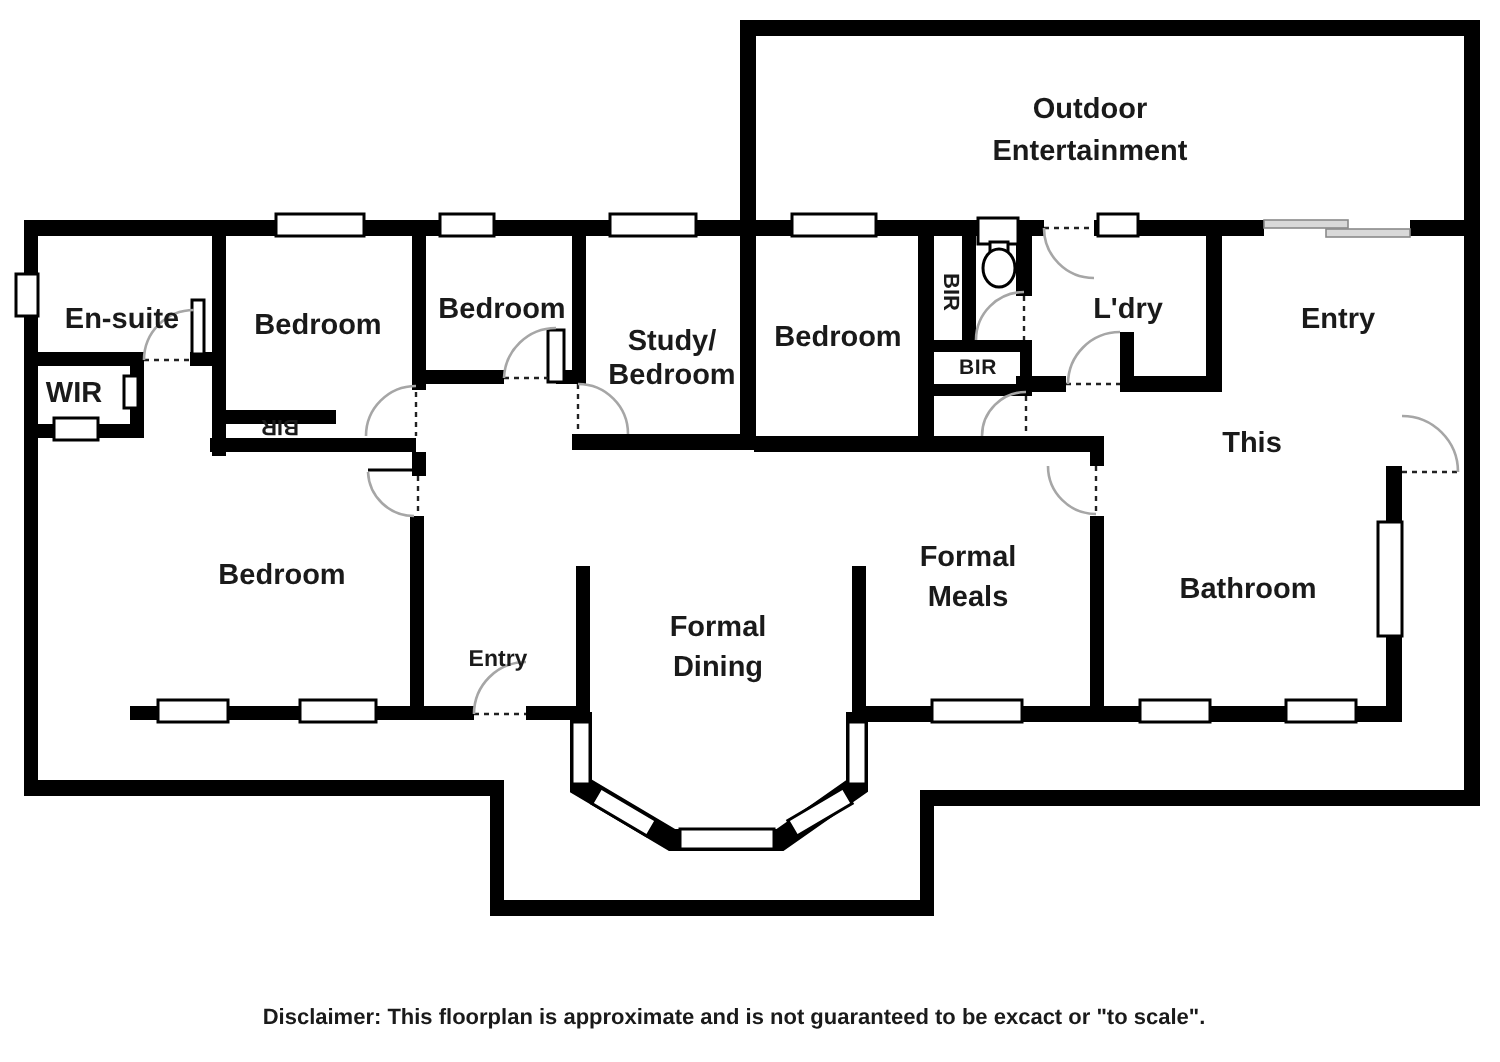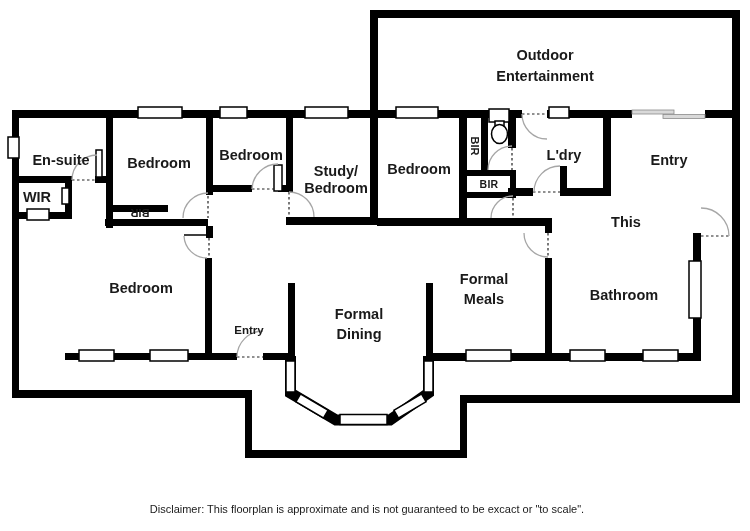--- a/index.html
+++ b/index.html
@@ -19,21 +19,21 @@
     white-space:nowrap;text-align:center;line-height:20px;
   }
   .lbl.sm{font-size:11.5px;margin-top:16px;}
   .lbl.bir{font-size:10.5px;letter-spacing:.3px;}
   .lbl.vert{transform:translate(-50%,-50%) rotate(90deg);font-size:11px;}
   .lbl.flip{transform:translate(-50%,-50%) rotate(180deg);font-size:11px;}
   .lbl.study{line-height:17px;margin-top:15px;}
   .lbl.big2{line-height:21px;}
   .disclaimer{
     position:absolute;left:0;right:16px;top:503px;text-align:center;
-    font-size:11px;font-weight:400;color:var(--label);
+    font-size:11px;font-weight:700;color:var(--label);
   }
   .wall{fill:var(--wall);}
   .win{fill:var(--window-fill);stroke:var(--wall);stroke-width:1.5;}
   .arc{fill:none;stroke:var(--door-arc);stroke-width:1.3;}
   .open{fill:none;stroke:var(--opening-dash);stroke-width:1.2;stroke-dasharray:2.5 2.5;}
   .leaf{fill:none;stroke:var(--wall);stroke-width:1.5;}
   .slide{fill:#d9d9d9;stroke:#8a8a8a;stroke-width:.8;}
   .fixture{fill:var(--window-fill);stroke:var(--wall);stroke-width:1.5;}
 </style>
 </head>

